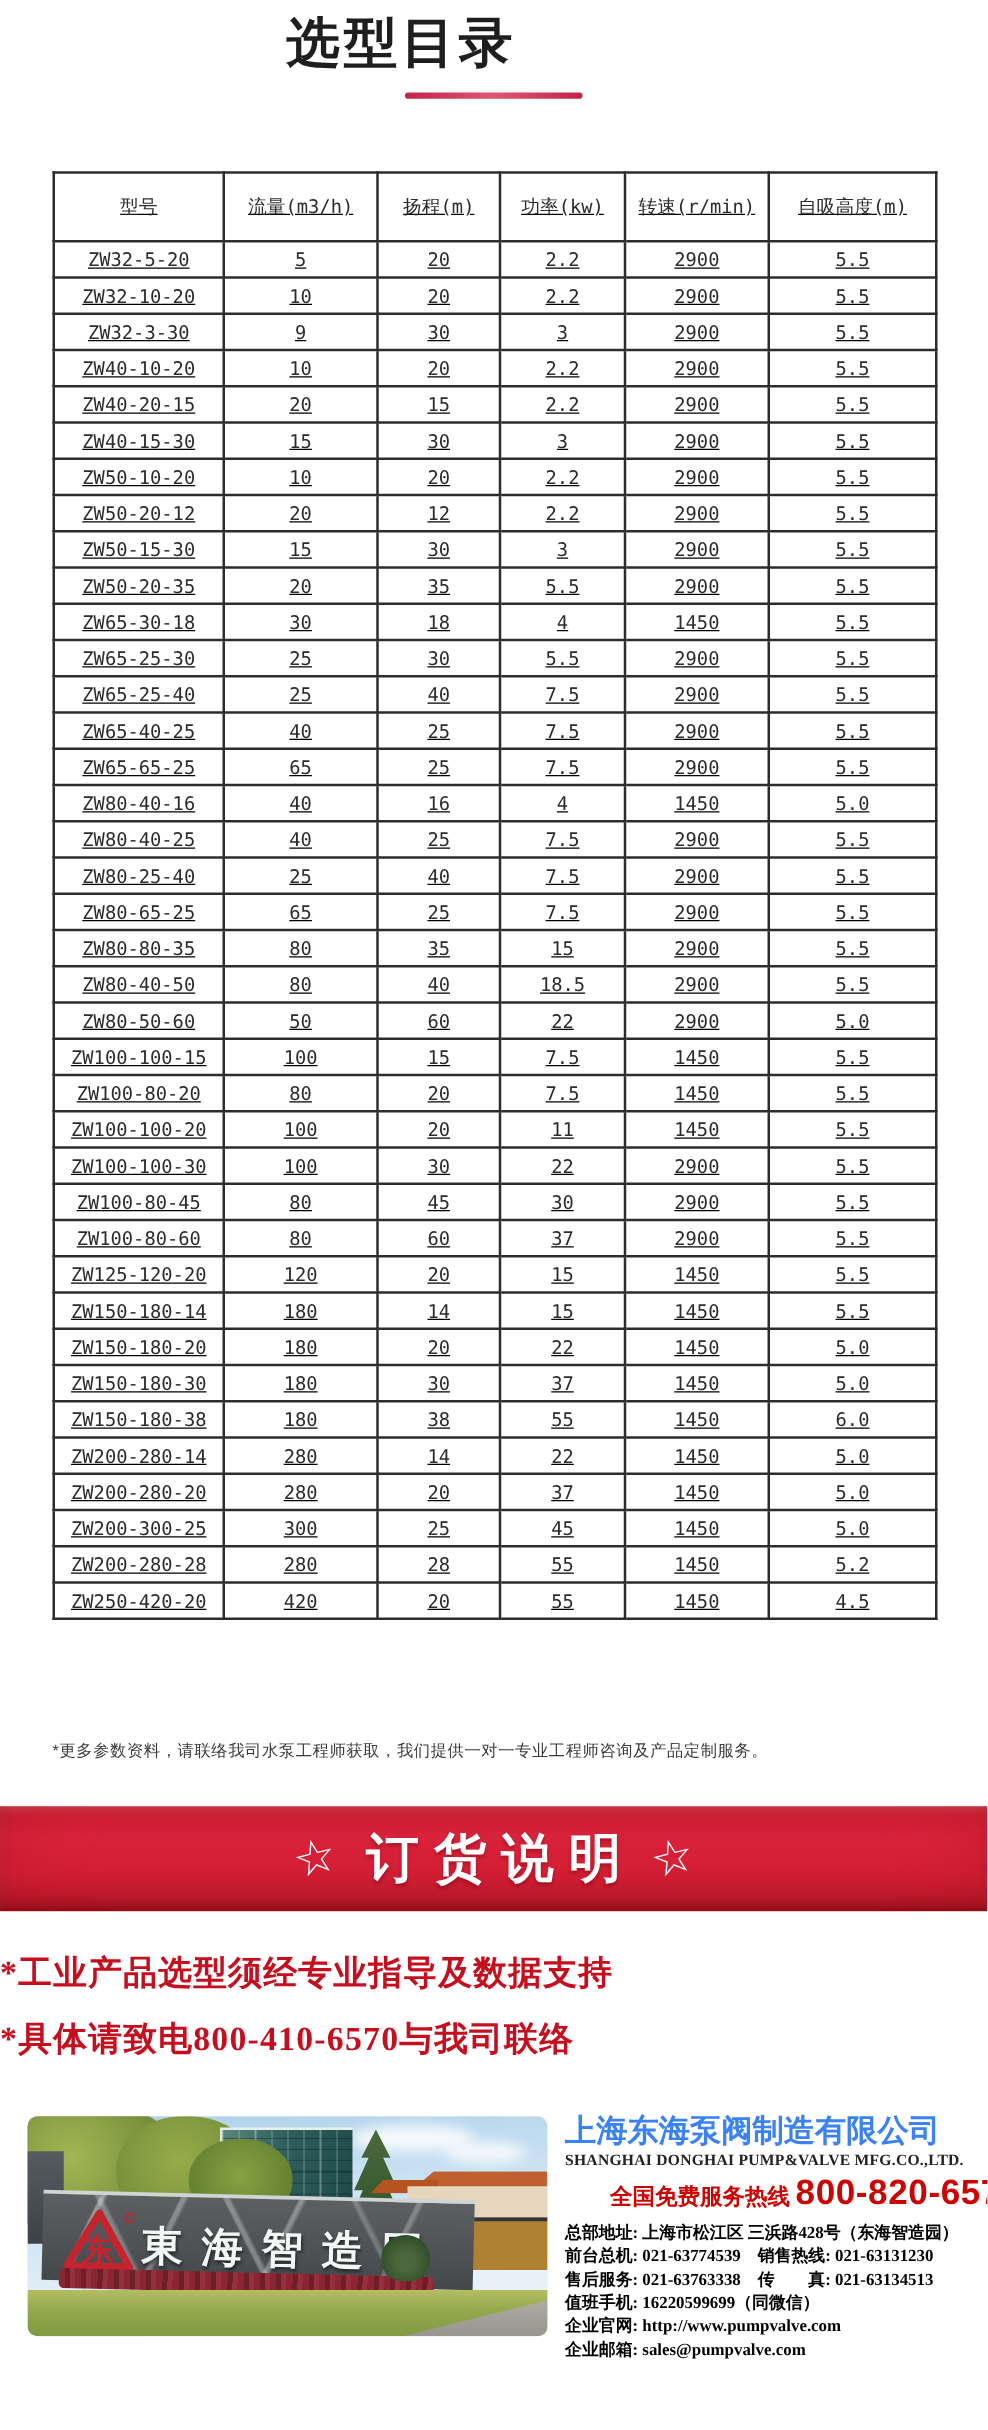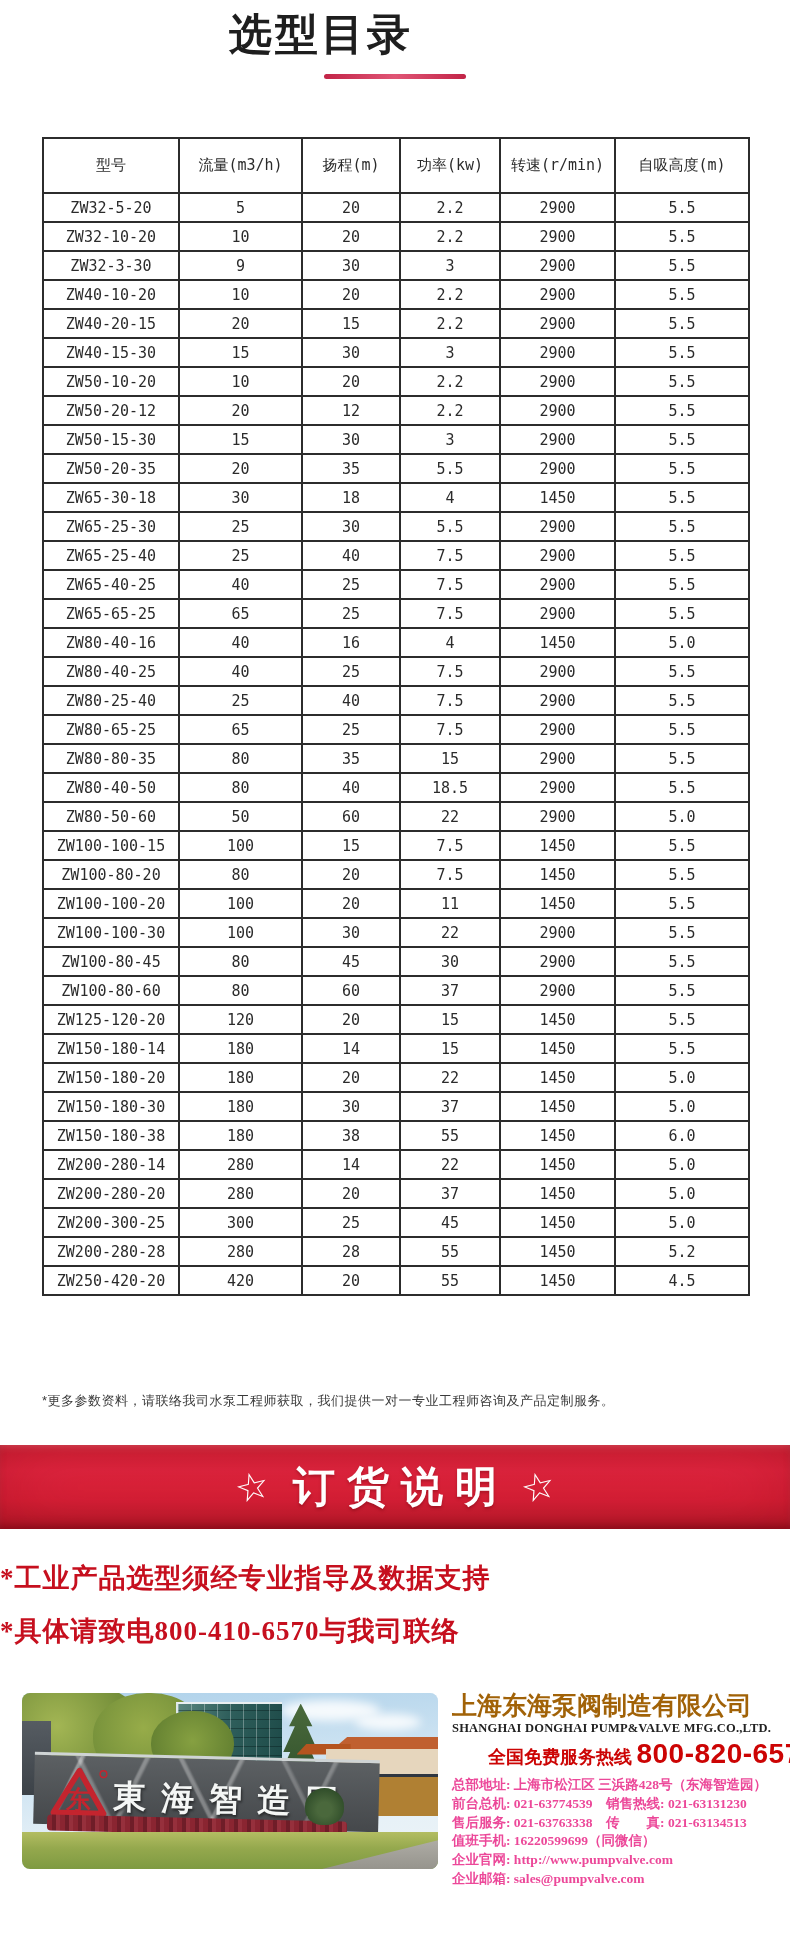--- a/index.html
+++ b/index.html
@@ -7,21 +7,21 @@
         font-family:"Liberation Sans",sans-serif;}
 
   
   .page-title{position:absolute;top:6px;left:0;width:642px;text-align:center;
     font-size:43px;font-weight:900;color:#1e1e1e;letter-spacing:3px;}
   .title-underline{position:absolute;top:74px;left:324px;width:142px;height:5px;border-radius:3px;
     background:linear-gradient(90deg,#c22447,#e05575 50%,#c22447);}
 
   
   .sel-table{position:absolute;left:42px;top:137px;border-collapse:collapse;table-layout:fixed;
-    width:706px;}
+    width:706px;text-decoration:underline;}
   .sel-table th,.sel-table td{border:2px solid #2c2c2c;text-align:center;vertical-align:middle;
     color:#2b2b2b;padding:0;overflow:hidden;white-space:nowrap;}
   .sel-table th{height:53px;font-size:15px;font-weight:400;
     font-family:"DejaVu Sans Mono","Liberation Sans",monospace,sans-serif;}
   .sel-table td{height:27px;font-size:15px;
     font-family:"DejaVu Sans Mono","Liberation Sans",monospace,sans-serif;}
 
   
   .params-note{position:absolute;left:42px;top:1392px;font-size:13px;color:#3a3a3a;letter-spacing:.5px;}
 
@@ -97,27 +97,27 @@
     background:repeating-linear-gradient(90deg,#8a2531 0 5px,#6f1d28 5px 9px,#96303c 9px 13px);}
   .lawn{left:0;bottom:0;width:100%;height:21%;
     background:linear-gradient(180deg,#b3bd62 0%,#94a84d 45%,#7e9a41 100%);}
   .road{right:0;bottom:0;width:34%;height:20%;
     clip-path:polygon(18% 100%,100% 18%,100% 100%);
     background:linear-gradient(180deg,#b3b1aa,#96948d);}
   .cycad{left:68%;top:54%;width:9.5%;height:21%;border-radius:50% 50% 44% 44%;
     background:radial-gradient(circle at 50% 58%,#4a683c 25%,#2f4c29 75%);}
 
   .info{position:absolute;left:452px;top:1691px;width:320px;}
-  .company-cn{font-size:25px;font-weight:900;color:#a16207;line-height:29px;white-space:nowrap;}
+  .company-cn{font-size:25px;font-weight:900;color:#3b82f6;line-height:29px;white-space:nowrap;}
   .company-en{font-family:"Liberation Serif",serif;font-size:12.5px;font-weight:700;color:#222222;
     line-height:16px;margin-bottom:6px;letter-spacing:.2px;white-space:nowrap;}
   .hotline{color:#cc0404;margin-bottom:6px;white-space:nowrap;line-height:24px;}
   .hotline-label{font-size:18px;font-weight:900;font-family:"Liberation Sans",sans-serif;margin-left:36px;}
   .hotline-number{font-size:28px;font-weight:700;font-family:Liberation Sans, sans-serif;letter-spacing:.5px;}
-  .contacts{font-family:"Liberation Serif",serif;font-size:13.5px;font-weight:700;color:#ec4899;}
+  .contacts{font-family:"Liberation Serif",serif;font-size:13.5px;font-weight:700;color:#000000;}
   .contact-line{line-height:18.8px;white-space:nowrap;}
 </style>
 </head>
 <body>
 
 <div class="page">
 
   <div class="page-title">选型目录</div>
   <div class="title-underline"></div>
 

